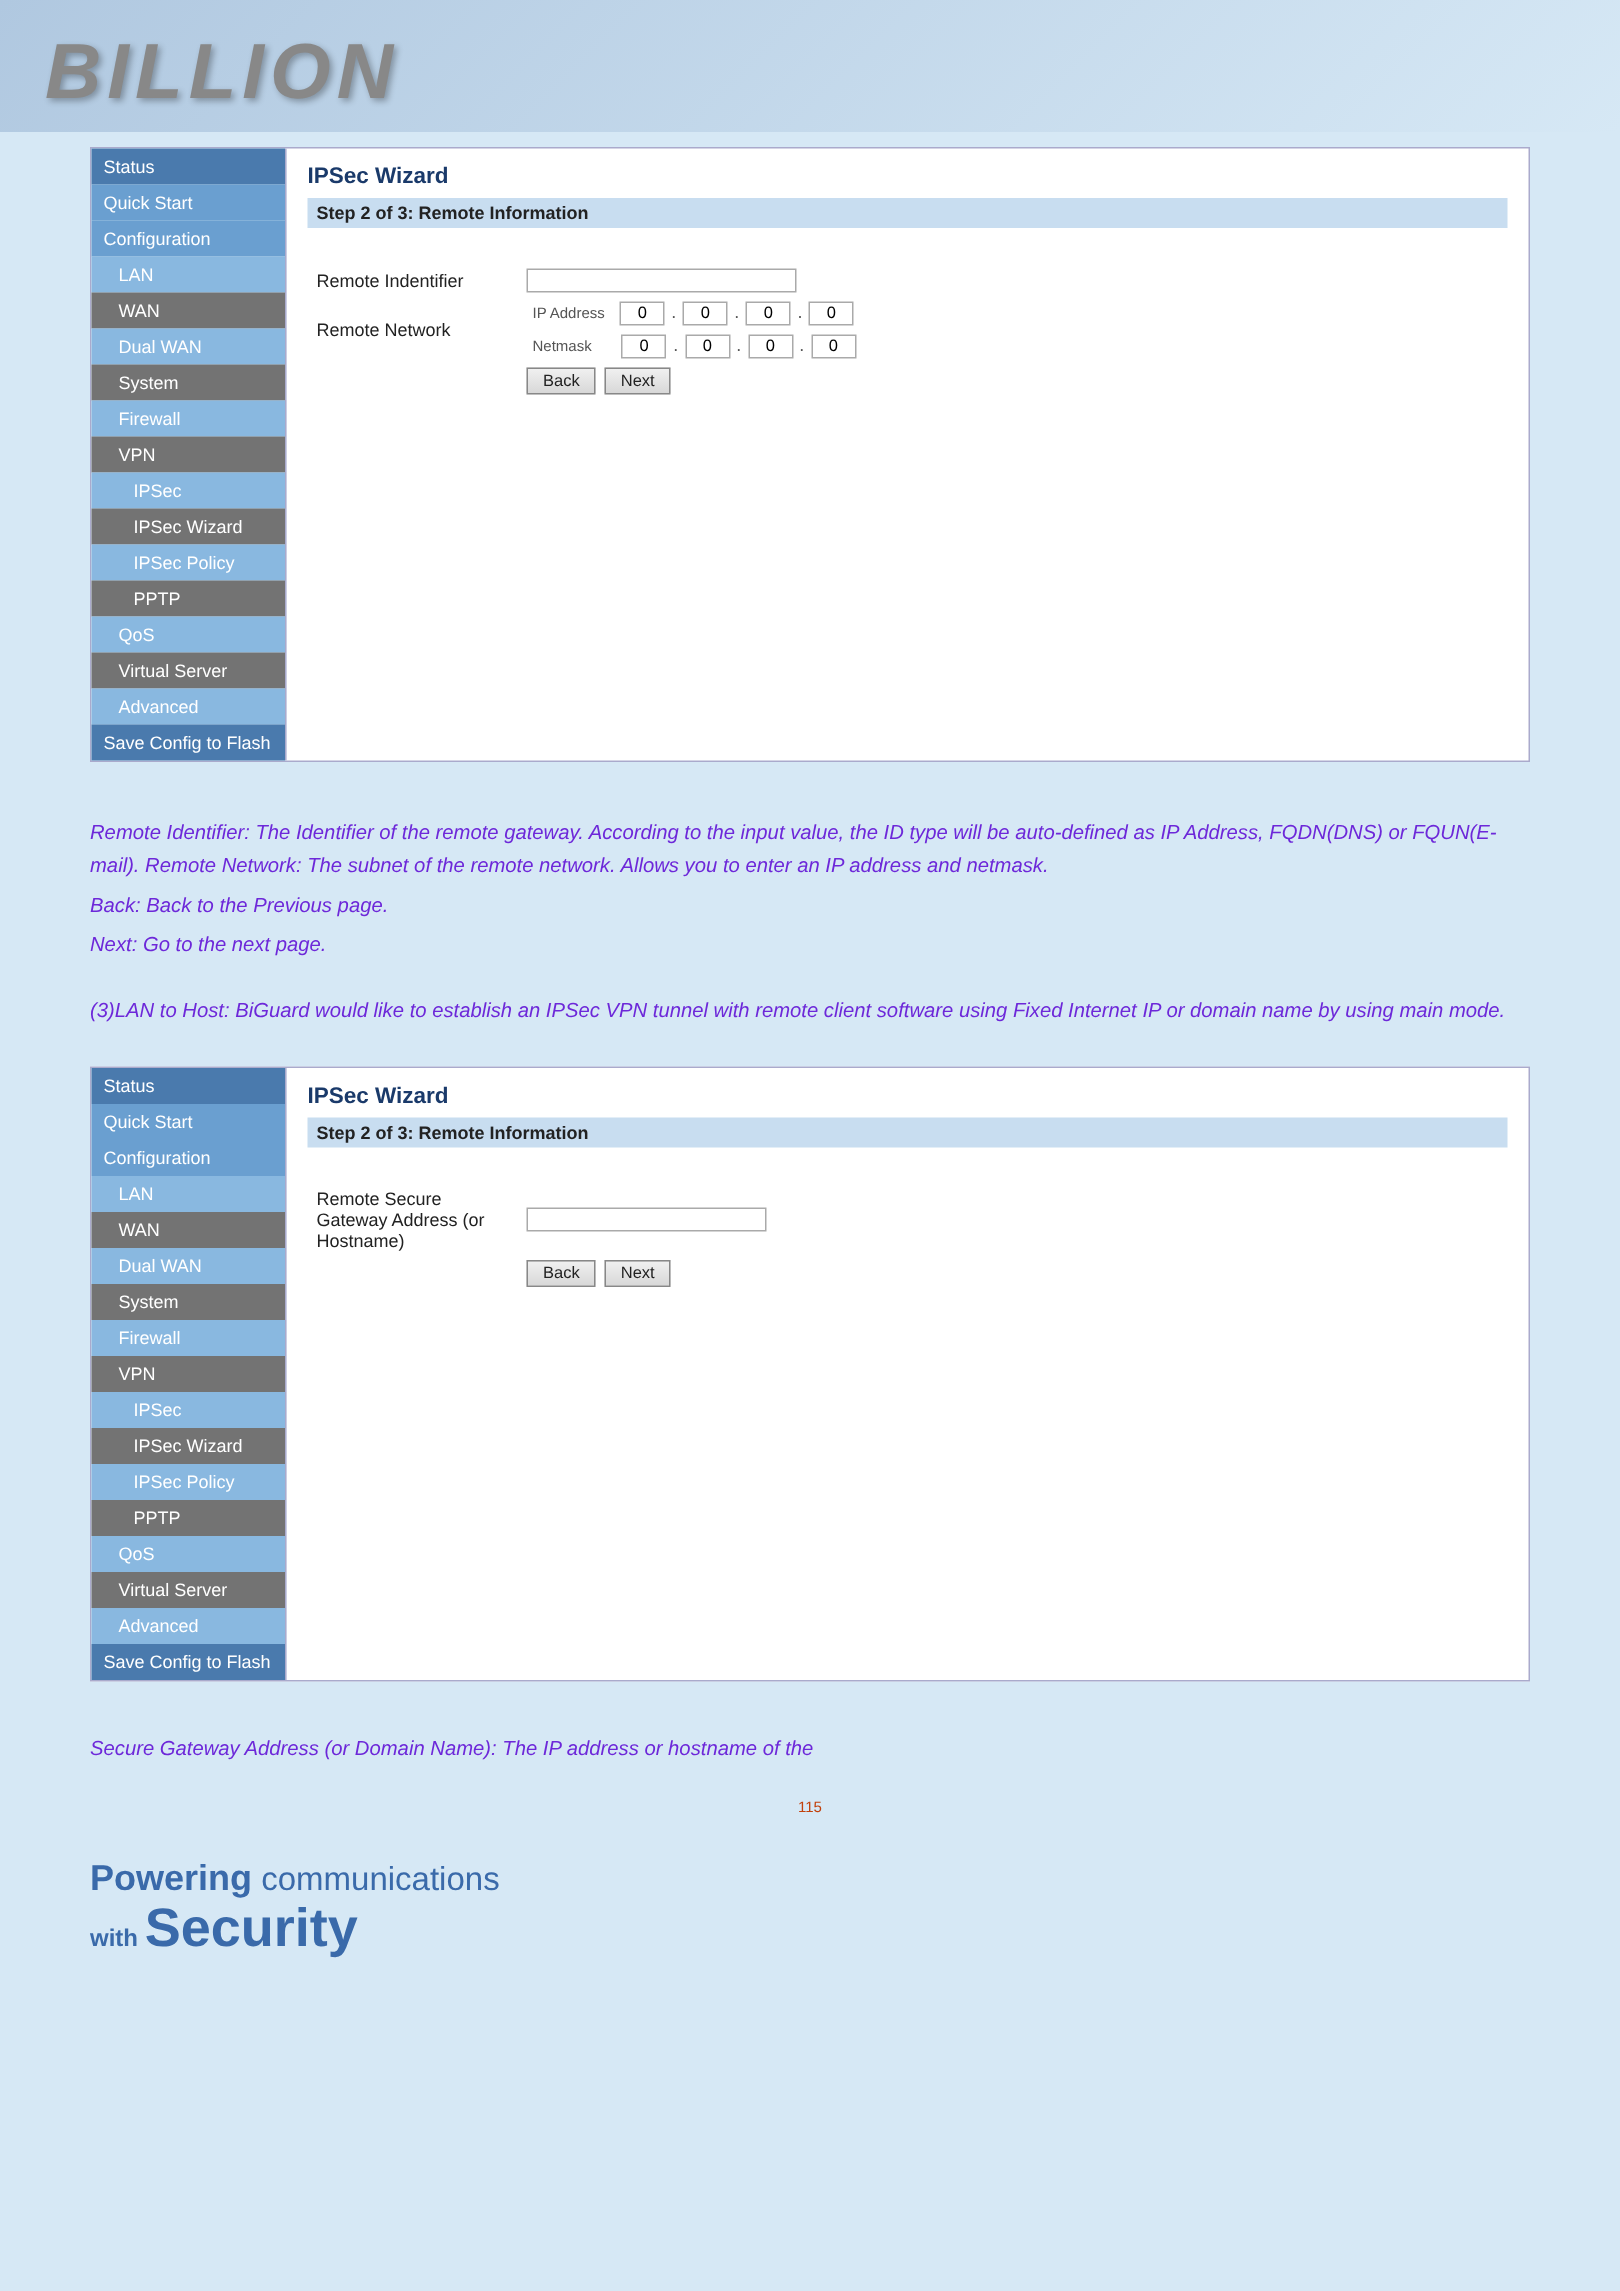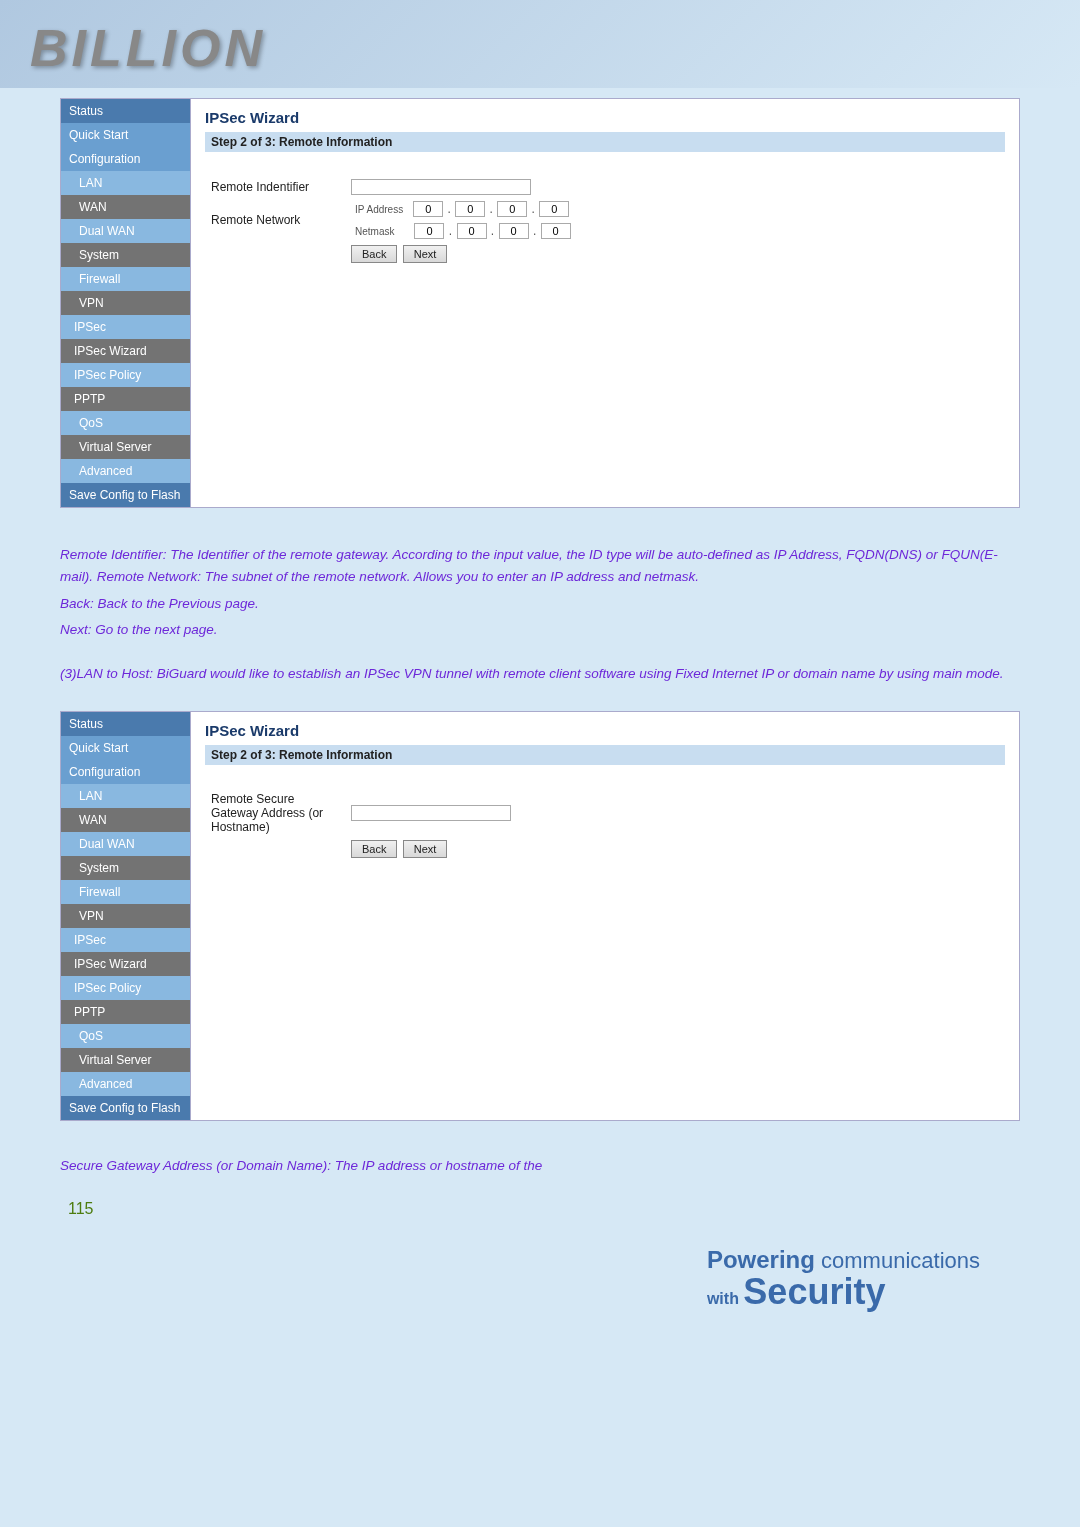--- a/index.html
+++ b/index.html
@@ -71,21 +71,21 @@
       color: white;
     }
     .sidebar-item.blue-pale {
       background: #737373;
       color: white;
     }
     .sidebar-item.indented {
       padding-left: 18px;
     }
     .sidebar-item.indented2 {
-      padding-left: 13px;
+      padding-left: 28px;
     }
 
     
     .panel-content {
       flex: 1;
       padding: 10px 14px;
     }
     .panel-title {
       font-size: 15px;
       font-weight: bold;
@@ -152,30 +152,30 @@
       line-height: 1.65;
       color: #6d28d9;
       font-style: italic;
     }
     .desc-section p {
       margin-bottom: 4px;
     }
 
     
     .footer {
-      text-align: left;
+      text-align: center;
       padding: 8px;
-      font-size: 16px;
-      color: #4d7c0f;
+      font-size: 10px;
+      color: #c2410c;
       border-top: none;
     }
 
     .brand-footer {
       display: flex;
-      justify-content: flex-end;
+      justify-content: flex-start;
       align-items: flex-end;
       padding: 20px 40px 10px 0;
     }
     .brand-text {
       font-size: 22px;
       color: #3a6aaa;
     }
     .brand-text .powering {
       font-size: 24px;
       font-weight: bold;

